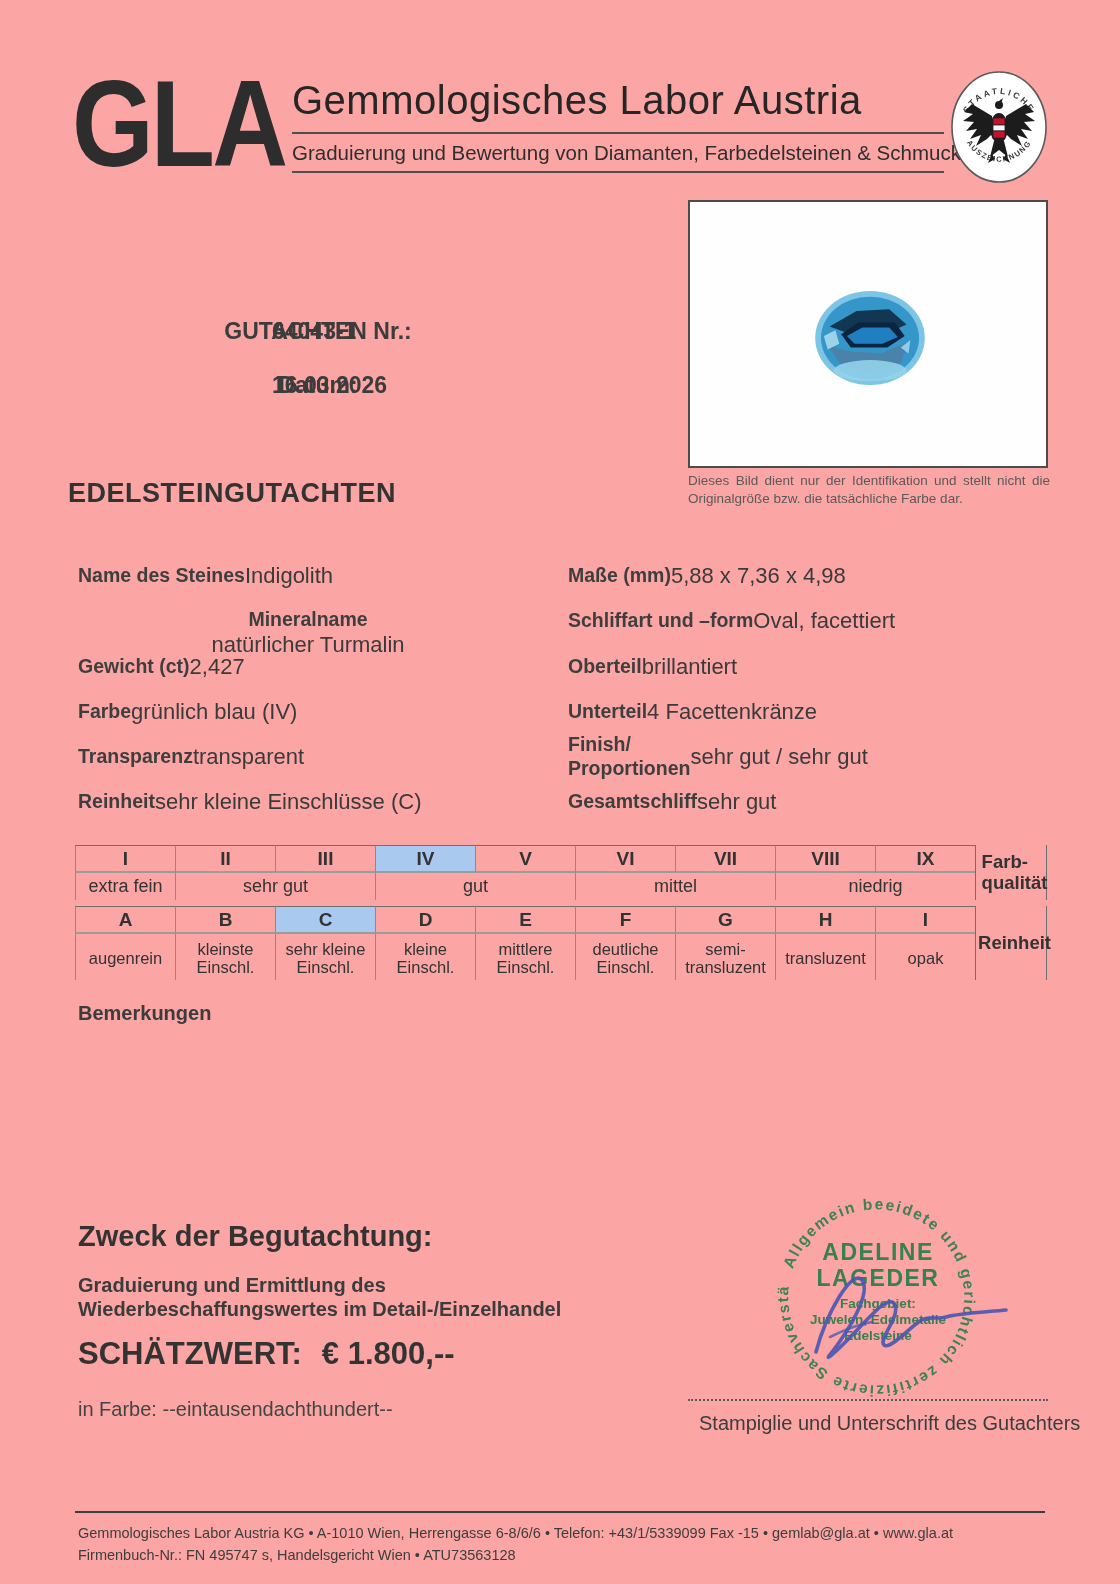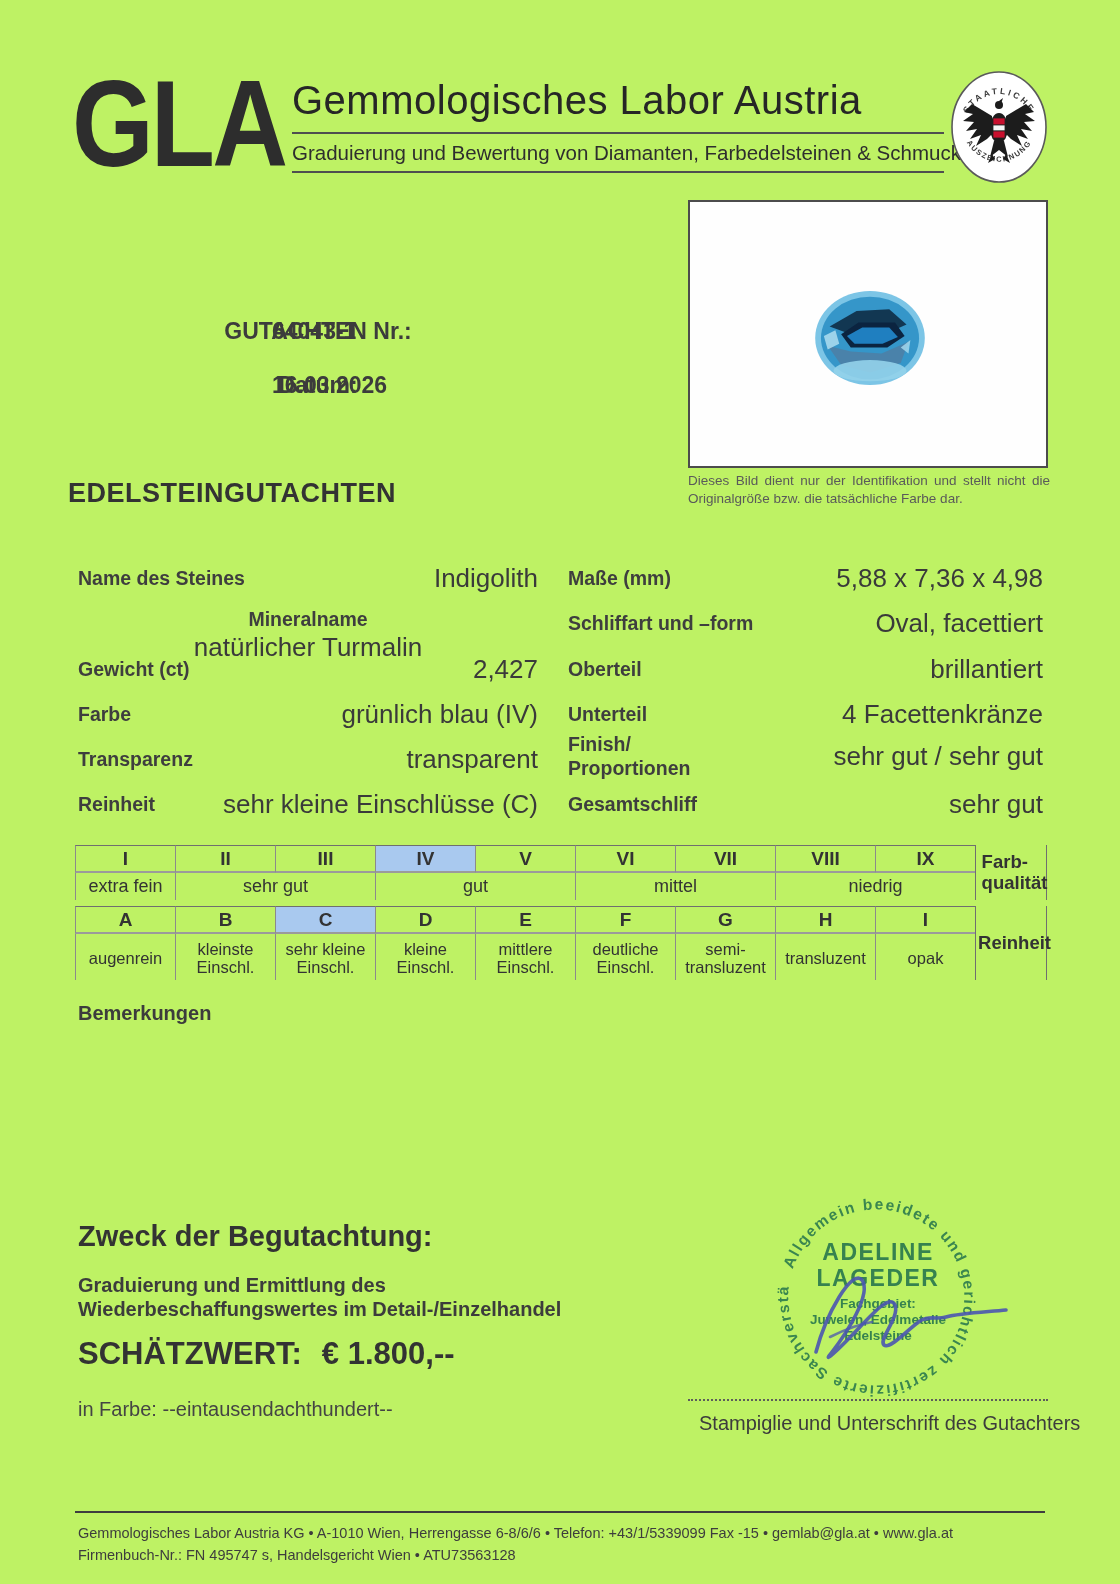--- a/index.html
+++ b/index.html
@@ -1,18 +1,18 @@
 <!DOCTYPE html>
 <html><head>
 <meta charset="utf-8">
 <style>
   html,body{margin:0;padding:0;background:#e8e8e8;}
   .page{
     position:relative; width:1120px; height:1584px; margin:0 auto;
-    background:#bef264; overflow:hidden;
+    background:#fca5a5; overflow:hidden;
     font-family:"Liberation Sans","DejaVu Sans",sans-serif; color:#3a3a3a;
   }
   
   .gla-logo{
     position:absolute; left:72px; top:62px;
     font-size:150px; font-weight:bold; color:#2d2d2d;
     line-height:1; letter-spacing:-4px;
     transform:scale(0.70,0.82); transform-origin:left top;
   }
   .header-text{position:absolute; left:292px; top:78px; width:652px;}
@@ -33,21 +33,21 @@
     font-size:13.5px; color:#5a5a5a; line-height:1.35; text-align:justify;
   }
   
   .section-title{position:absolute; left:68px; top:478px; font-size:27px; font-weight:bold; color:#333; letter-spacing:0.5px;}
   
   .fieldcol{position:absolute;}
   .fieldcol.left{left:78px; width:460px;}
   .fieldcol.right{left:568px; width:475px;}
   .frow{position:absolute; left:0; width:100%; display:flex; justify-content:space-between; align-items:center;}
   .flabel{font-weight:bold; font-size:19.5px; color:#3e3e3e; white-space:pre-line; line-height:1.22; flex:0 0 auto;}
-  .fvalue{font-size:26px; color:#3a3a3a; text-align:right; flex:1 1 auto; white-space:nowrap;}
+  .fvalue{font-size:22px; color:#3a3a3a; text-align:left; flex:1 1 auto; white-space:nowrap;}
   
   .gtable{position:absolute; left:75px; display:grid; grid-template-columns:repeat(9,100px) 72px;}
   .gtable .cell{display:flex; align-items:center; justify-content:center; color:#333;}
   .gtable .grade{grid-row:1; font-weight:bold; font-size:19px;
       border-left:1px solid #8b8b8b; border-top:1.5px solid #6f6f6f; border-bottom:2.5px solid #9b9b9b;}
   .gtable .word{grid-row:2; font-size:18px; border-left:1px solid #8b8b8b;}
   .gtable .desc{grid-row:2; font-size:16.5px; line-height:1.12; text-align:center; border-left:1px solid #8b8b8b; padding-top:2px;}
   .gtable .axis{grid-column:10; grid-row:1/3; font-weight:bold; font-size:18.5px; line-height:1.12;
       border-left:1.5px solid #6f6f6f; border-right:1.5px solid #6f6f6f;
       display:flex; flex-direction:column; justify-content:center; padding-left:7px; white-space:pre-line;}

